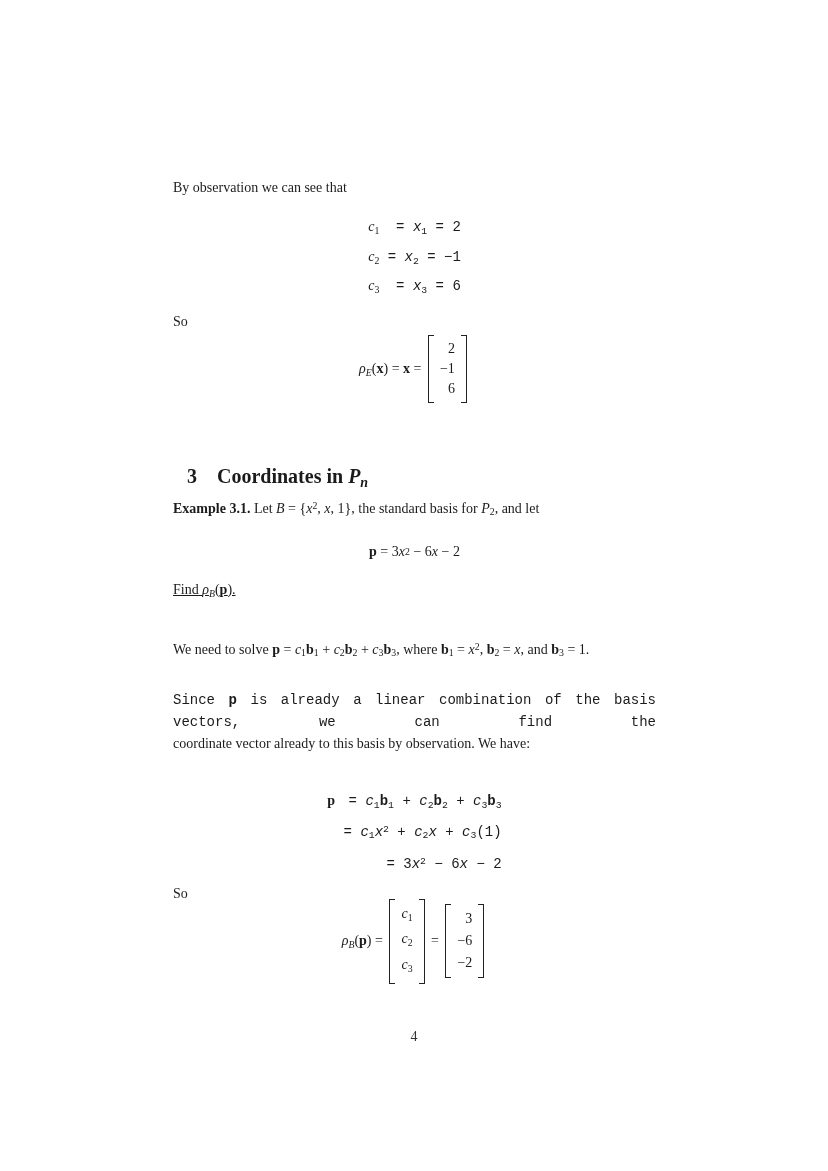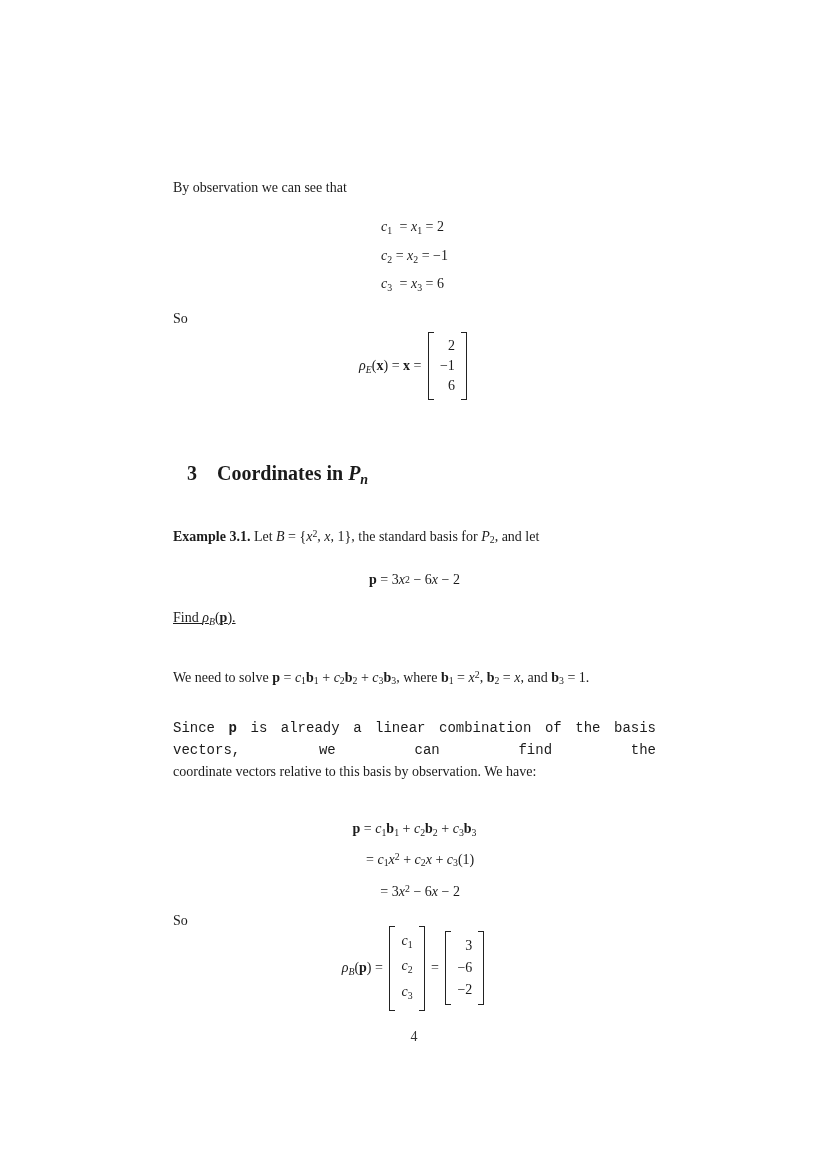--- a/index.html
+++ b/index.html
@@ -23,42 +23,42 @@
   .nowrap { white-space: nowrap; }
   .jline { text-align: justify; text-align-last: justify; font-family: Liberation Mono, monospace; }
   .seg.it { font-style: italic; }
   .seg.bf { font-weight: bold; }
   .seg.sub { font-size: 0.7em; vertical-align: -0.28em; }
   .seg.sup { font-size: 0.7em; vertical-align: 0.38em; }
   
   .align-block { display: table; margin: 0 auto; white-space: pre; }
   .align-row { display: table-row; }
   .align-row .al { display: table-cell; text-align: right; line-height: 25px; }
-  .align-row .ar { display: table-cell; text-align: center; line-height: 25px; }
+  .align-row .ar { display: table-cell; text-align: right; line-height: 25px; font-family: Liberation Mono, monospace; }
   .eq1 { margin-top: 15px; }
   .so { margin-top: 8px; }
   
   .eq-center { display: flex; justify-content: center; align-items: center; white-space: pre; }
   .eq2 { margin-top: 2px; }
   .eq3 { margin-top: 17px; line-height: 22px; }
   
   .vec { display: inline-flex; align-items: stretch; margin: 0 3px; }
   .vec .lb { width: 5px; border: 1.4px solid #222222; border-right: none; }
   .vec .rb { width: 5px; border: 1.4px solid #222222; border-left: none; }
   .vec .col { display: flex; flex-direction: column; align-items: flex-end; padding: 4px 6px; }
   .vec .vrow { line-height: 20px; }
   .section-heading {
     margin: 61px 0 0 14px;
     font-size: 20px;
     font-weight: bold;
     line-height: 24px;
     white-space: pre;
   }
   .section-heading .secnum { margin-right: 20px; }
-  .example { margin-top: 31px; }
+  .example { }
   .find-para { margin-top: 16px; text-decoration: underline; }
   .solve-para { margin-top: 32px; }
   .since-para { margin-top: 24px; }
   .eqalign2 { margin-top: 33px; }
   .so2 { margin-top: 6px; }
   .eq4 { margin-top: -6px; }
   .eq4 .vec .vrow { line-height: 22px; }
   .footer {
     position: absolute;
     top: 1028px;
@@ -100,21 +100,21 @@
     <p class="para example nowrap"><span class="seg bf">Example 3.1.</span><span class="seg rm"> Let </span><span class="seg it">B</span><span class="seg rm"> = {</span><span class="seg it">x</span><span class="seg sup">2</span><span class="seg rm">, </span><span class="seg it">x</span><span class="seg rm">, 1}, the standard basis for </span><span class="seg it">P</span><span class="seg sub">2</span><span class="seg rm">, and let</span></p>
 
     <div class="eq-center eq3"><span class="seg bf">p</span><span class="seg rm"> = 3</span><span class="seg it">x</span><span class="seg sup">2</span><span class="seg rm"> − 6</span><span class="seg it">x</span><span class="seg rm"> − 2</span></div>
 
     <p class="para find-para"><span class="seg rm">Find </span><span class="seg it">ρ</span><span class="seg it sub">B</span><span class="seg rm">(</span><span class="seg bf">p</span><span class="seg rm">).</span></p>
 
     <p class="para solve-para nowrap"><span class="seg rm">We need to solve </span><span class="seg bf">p</span><span class="seg rm"> = </span><span class="seg it">c</span><span class="seg sub">1</span><span class="seg bf">b</span><span class="seg sub">1</span><span class="seg rm"> + </span><span class="seg it">c</span><span class="seg sub">2</span><span class="seg bf">b</span><span class="seg sub">2</span><span class="seg rm"> + </span><span class="seg it">c</span><span class="seg sub">3</span><span class="seg bf">b</span><span class="seg sub">3</span><span class="seg rm">, where </span><span class="seg bf">b</span><span class="seg sub">1</span><span class="seg rm"> = </span><span class="seg it">x</span><span class="seg sup">2</span><span class="seg rm">, </span><span class="seg bf">b</span><span class="seg sub">2</span><span class="seg rm"> = </span><span class="seg it">x</span><span class="seg rm">, and </span><span class="seg bf">b</span><span class="seg sub">3</span><span class="seg rm"> = 1.</span></p>
 
     <div class="para since-para">
       <div class="jline"><span class="seg rm">Since </span><span class="seg bf">p</span><span class="seg rm"> is already a linear combination of the basis vectors, we can find the</span></div>
-      <div><span class="seg rm">coordinate vectors relative to this basis by observation. We have:</span></div>
+      <div><span class="seg rm">coordinate vector already to this basis by observation. We have:</span></div>
     </div>
 
     <div class="align-block eqalign2">
       <div class="align-row">
         <span class="al"><span class="seg bf">p</span></span><span class="ar"><span class="seg rm"> = </span><span class="seg it">c</span><span class="seg sub">1</span><span class="seg bf">b</span><span class="seg sub">1</span><span class="seg rm"> + </span><span class="seg it">c</span><span class="seg sub">2</span><span class="seg bf">b</span><span class="seg sub">2</span><span class="seg rm"> + </span><span class="seg it">c</span><span class="seg sub">3</span><span class="seg bf">b</span><span class="seg sub">3</span></span>
       </div>
       <div class="align-row">
         <span class="al"></span><span class="ar"><span class="seg rm"> = </span><span class="seg it">c</span><span class="seg sub">1</span><span class="seg it">x</span><span class="seg sup">2</span><span class="seg rm"> + </span><span class="seg it">c</span><span class="seg sub">2</span><span class="seg it">x</span><span class="seg rm"> + </span><span class="seg it">c</span><span class="seg sub">3</span><span class="seg rm">(1)</span></span>
       </div>
       <div class="align-row">

